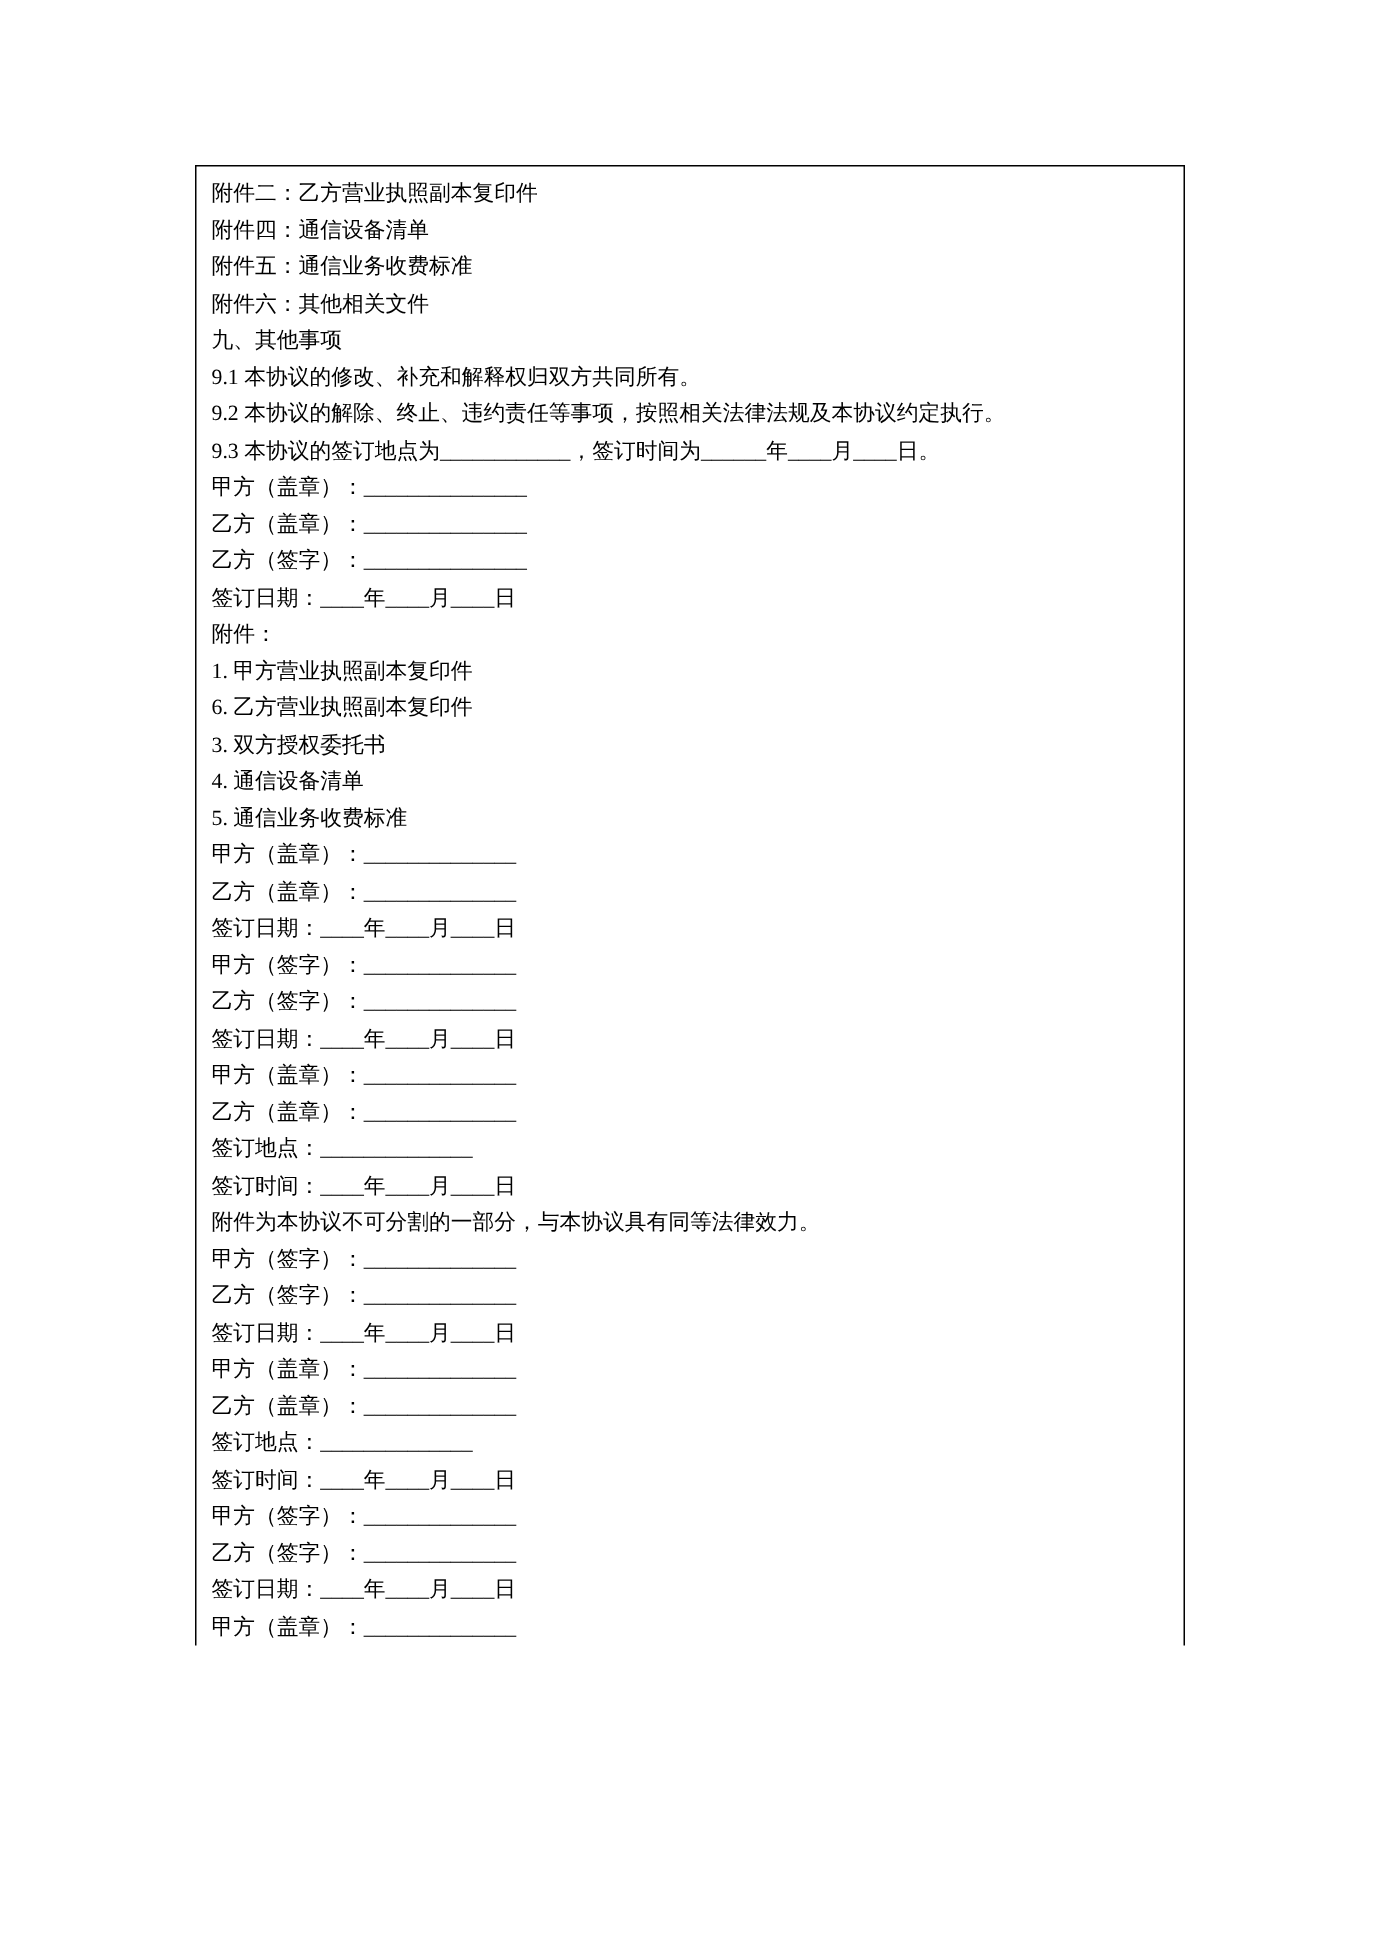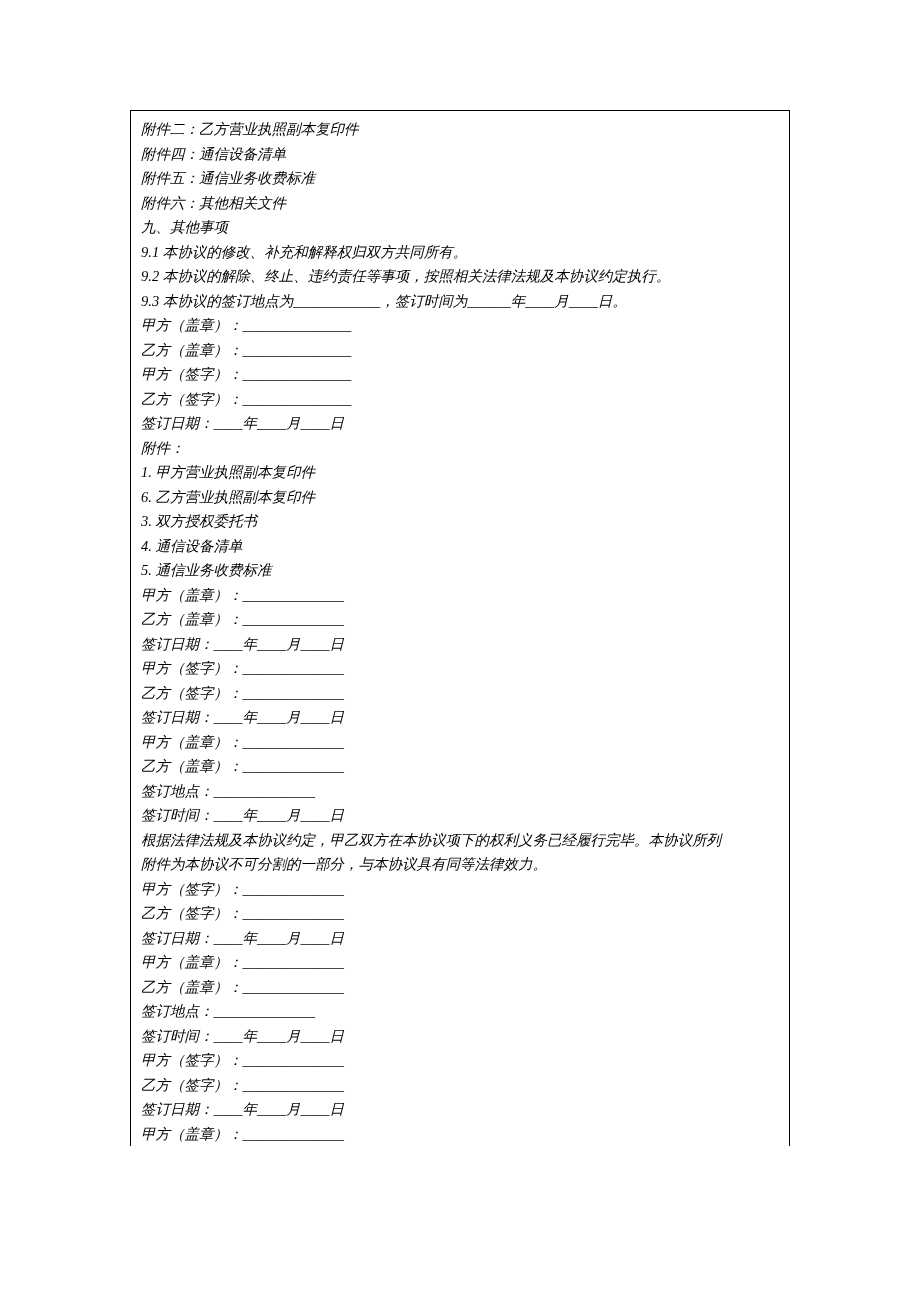--- a/index.html
+++ b/index.html
@@ -1,15 +1,15 @@
 <!DOCTYPE html>
 <html><head>
 <meta charset="utf-8">
 <style>
-  * { margin: 0; padding: 0; box-sizing: border-box; font-style: italic; }
+  * { margin: 0; padding: 0; box-sizing: border-box; }
   body {
     background: #ffffff;
     width: 920px;
     height: 1302px;
     padding: 110px 130px 0 130px;
     font-family: "SimSun", "宋体", serif;
   }
   .page-box {
     border: 1px solid #000000;
     border-bottom: none;
@@ -30,40 +30,38 @@
   <div class="line">附件二：乙方营业执照副本复印件</div>
   <div class="line">附件四：通信设备清单</div>
   <div class="line">附件五：通信业务收费标准</div>
   <div class="line">附件六：其他相关文件</div>
   <div class="line">九、其他事项</div>
   <div class="line">9.1 本协议的修改、补充和解释权归双方共同所有。</div>
   <div class="line">9.2 本协议的解除、终止、违约责任等事项，按照相关法律法规及本协议约定执行。</div>
   <div class="line">9.3 本协议的签订地点为____________，签订时间为______年____月____日。</div>
   <div class="line">甲方（盖章）：_______________</div>
   <div class="line">乙方（盖章）：_______________</div>
-  <div class="line">甲方（签字）：_______________</div>
   <div class="line">乙方（签字）：_______________</div>
   <div class="line">签订日期：____年____月____日</div>
   <div class="line">附件：</div>
   <div class="line">1. 甲方营业执照副本复印件</div>
   <div class="line">6. 乙方营业执照副本复印件</div>
   <div class="line">3. 双方授权委托书</div>
   <div class="line">4. 通信设备清单</div>
   <div class="line">5. 通信业务收费标准</div>
   <div class="line">甲方（盖章）：______________</div>
   <div class="line">乙方（盖章）：______________</div>
   <div class="line">签订日期：____年____月____日</div>
   <div class="line">甲方（签字）：______________</div>
   <div class="line">乙方（签字）：______________</div>
   <div class="line">签订日期：____年____月____日</div>
   <div class="line">甲方（盖章）：______________</div>
   <div class="line">乙方（盖章）：______________</div>
   <div class="line">签订地点：______________</div>
   <div class="line">签订时间：____年____月____日</div>
-  <div class="line">根据法律法规及本协议约定，甲乙双方在本协议项下的权利义务已经履行完毕。本协议所列</div>
   <div class="line">附件为本协议不可分割的一部分，与本协议具有同等法律效力。</div>
   <div class="line">甲方（签字）：______________</div>
   <div class="line">乙方（签字）：______________</div>
   <div class="line">签订日期：____年____月____日</div>
   <div class="line">甲方（盖章）：______________</div>
   <div class="line">乙方（盖章）：______________</div>
   <div class="line">签订地点：______________</div>
   <div class="line">签订时间：____年____月____日</div>
   <div class="line">甲方（签字）：______________</div>
   <div class="line">乙方（签字）：______________</div>

